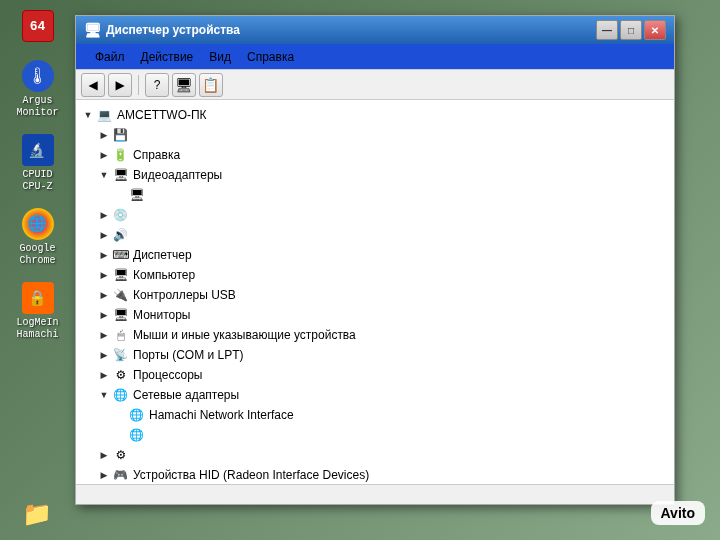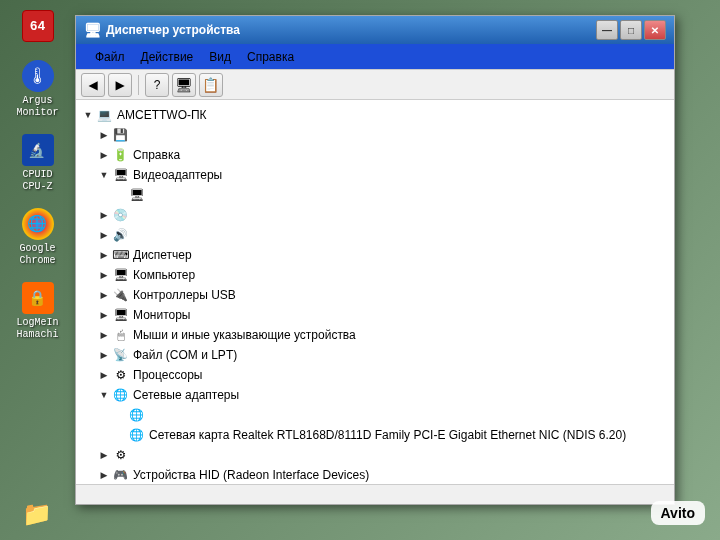--- a/index.html
+++ b/index.html
@@ -395,44 +395,44 @@
         <div class="tree-item">
     <span class="tree-indent" style="width:20px"></span>
     <span class="tree-expand" style="width:16px; color:#333;">▶</span>
     <span class="tree-icon">🖱</span>
     <span class="tree-label">Мыши и иные указывающие устройства</span>
   </div>
         <div class="tree-item">
     <span class="tree-indent" style="width:20px"></span>
     <span class="tree-expand" style="width:16px; color:#333;">▶</span>
     <span class="tree-icon">📡</span>
-    <span class="tree-label">Файл (COM и LPT)</span>
+    <span class="tree-label">Порты (COM и LPT)</span>
   </div>
         <div class="tree-item">
     <span class="tree-indent" style="width:20px"></span>
     <span class="tree-expand" style="width:16px; color:#333;">▶</span>
     <span class="tree-icon">⚙</span>
     <span class="tree-label">Процессоры</span>
   </div>
         <div class="tree-item">
     <span class="tree-indent" style="width:20px"></span>
     <span class="tree-expand" style="width:16px; color:#333;">▼</span>
     <span class="tree-icon">🌐</span>
     <span class="tree-label">Сетевые адаптеры</span>
   </div>
         <div class="tree-item">
     <span class="tree-indent" style="width:36px"></span>
     <span class="tree-expand" style="width:16px; color:#333;"></span>
     <span class="tree-icon">🌐</span>
+    <span class="tree-label">Hamachi Network Interface</span>
   </div>
         <div class="tree-item">
     <span class="tree-indent" style="width:36px"></span>
     <span class="tree-expand" style="width:16px; color:#333;"></span>
     <span class="tree-icon">🌐</span>
-    <span class="tree-label">Сетевая карта Realtek RTL8168D/8111D Family PCI-E Gigabit Ethernet NIC (NDIS 6.20)</span>
   </div>
         <div class="tree-item">
     <span class="tree-indent" style="width:20px"></span>
     <span class="tree-expand" style="width:16px; color:#333;">▶</span>
     <span class="tree-icon">⚙</span>
   </div>
         <div class="tree-item">
     <span class="tree-indent" style="width:20px"></span>
     <span class="tree-expand" style="width:16px; color:#333;">▶</span>
     <span class="tree-icon">🎮</span>

